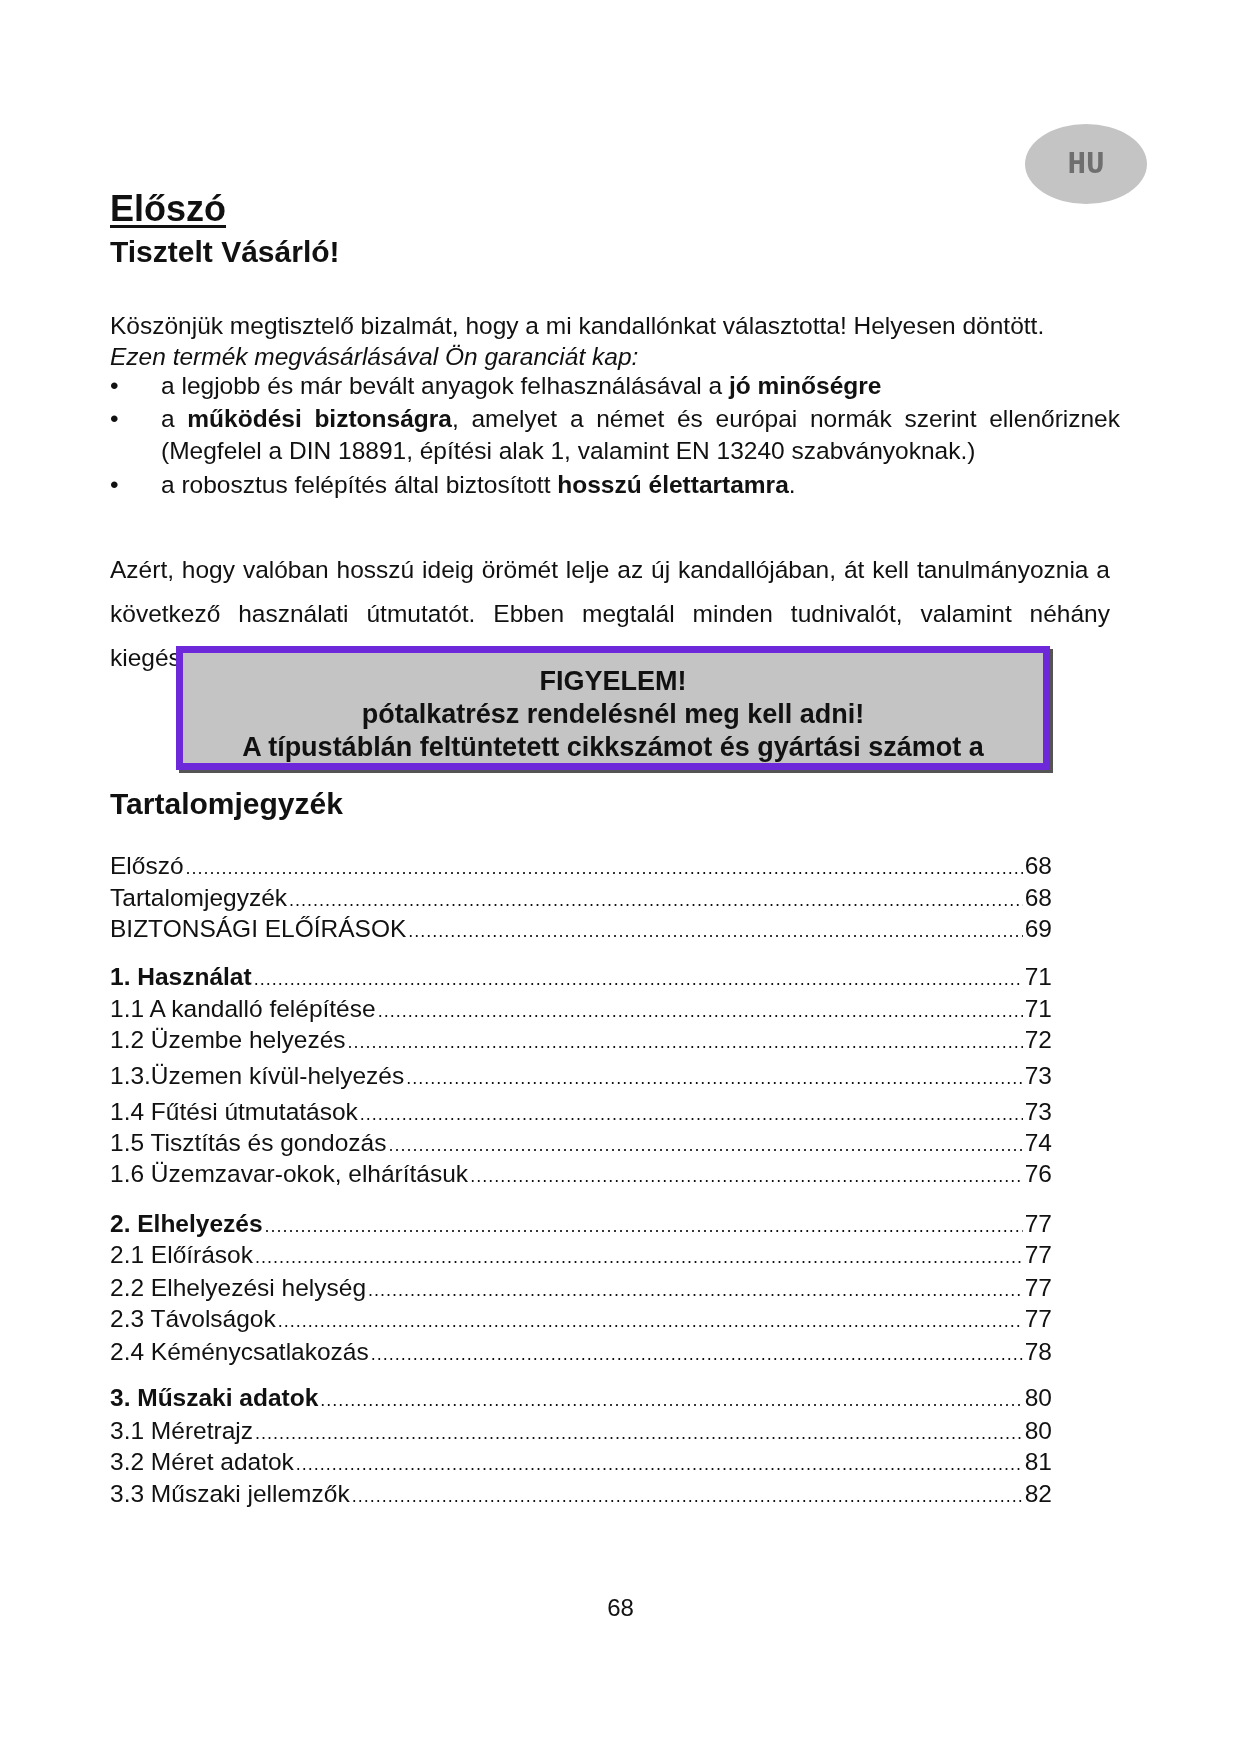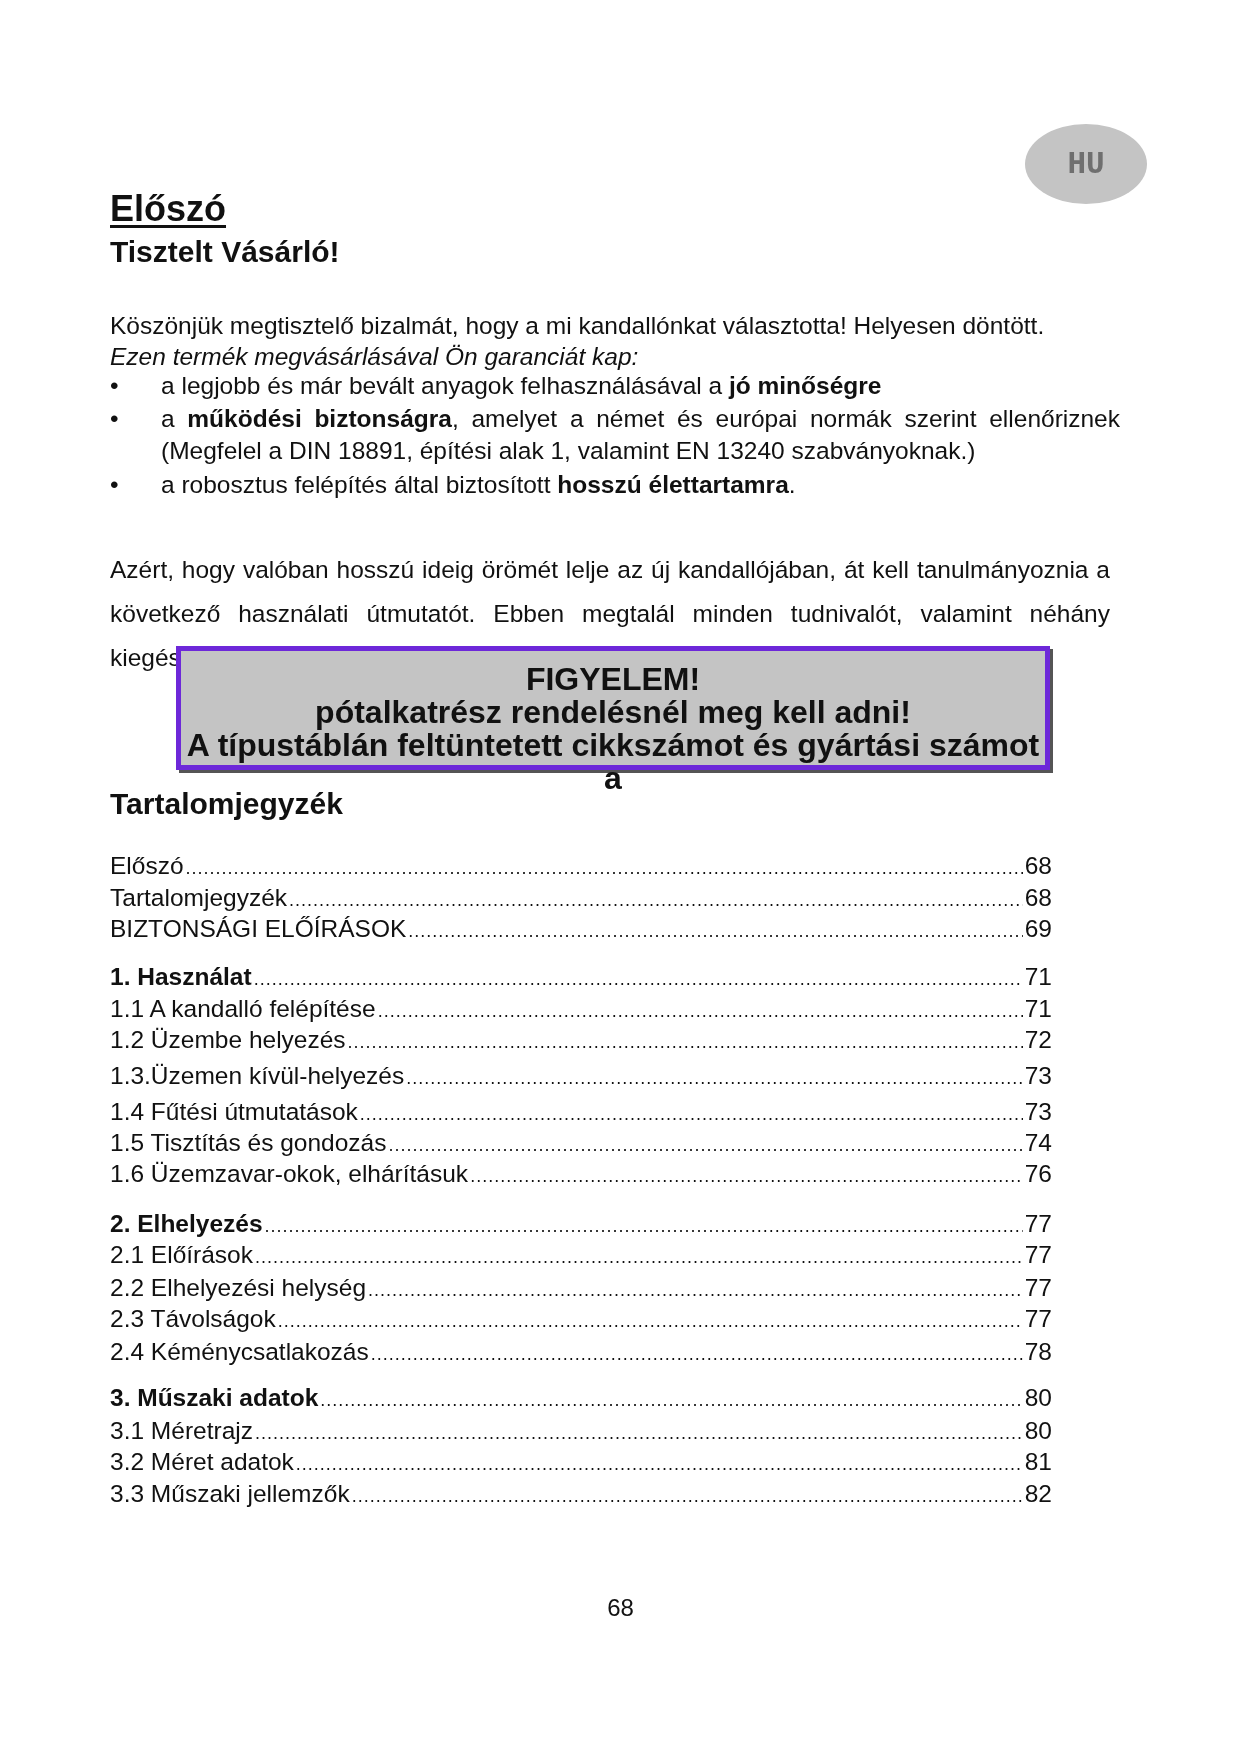--- a/index.html
+++ b/index.html
@@ -20,22 +20,22 @@
   }
   .h-dear { position: absolute; top: 235px; left: 0; margin: 0; font-size: 30px; font-weight: bold; }
   .para { position: absolute; left: 0; font-size: 24.5px; line-height: 31px; margin: 0; }
   .justify { text-align: justify; text-align-last: left; }
   .bullets { position: absolute; left: 0; top: 370px; width: 1010px; margin: 0; padding: 0; list-style: none; font-size: 24.5px; line-height: 31px; }
   .bullets li { position: relative; padding-left: 51px; margin-bottom: 2px; }
   .bullets li .dot { position: absolute; left: 0; top: 0; }
   .bullets li.wide { text-align: justify; text-align-last: left; line-height: 32px; }
   .warn {
     position: absolute; left: 66px; top: 646px; width: 874px; height: 124px;
-    background: #c4c4c4; border: 5px solid #6d28d9; box-shadow: 3px 3px 0 #555;
-    text-align: center; font-weight: bold; font-size: 32px; line-height: 33px;
+    background: #c4c4c4; border: 7px solid #6d28d9; box-shadow: 3px 3px 0 #555;
+    text-align: center; font-weight: bold; font-size: 27px; line-height: 33px;
     padding-top: 12px; box-sizing: border-box;
   }
   .h-toc { position: absolute; top: 787px; left: 0; margin: 0; font-size: 30px; font-weight: bold; }
   .toc { position: absolute; left: 0; width: 942px; }
   .toc-row {
     position: absolute; left: 0; width: 942px; display: flex; align-items: baseline;
     font-size: 24.5px; height: 31px; overflow: hidden;
   }
   .toc-row .lbl { white-space: nowrap; padding-right: 2px; }
   .toc-row.bold .lbl { font-weight: bold; }

